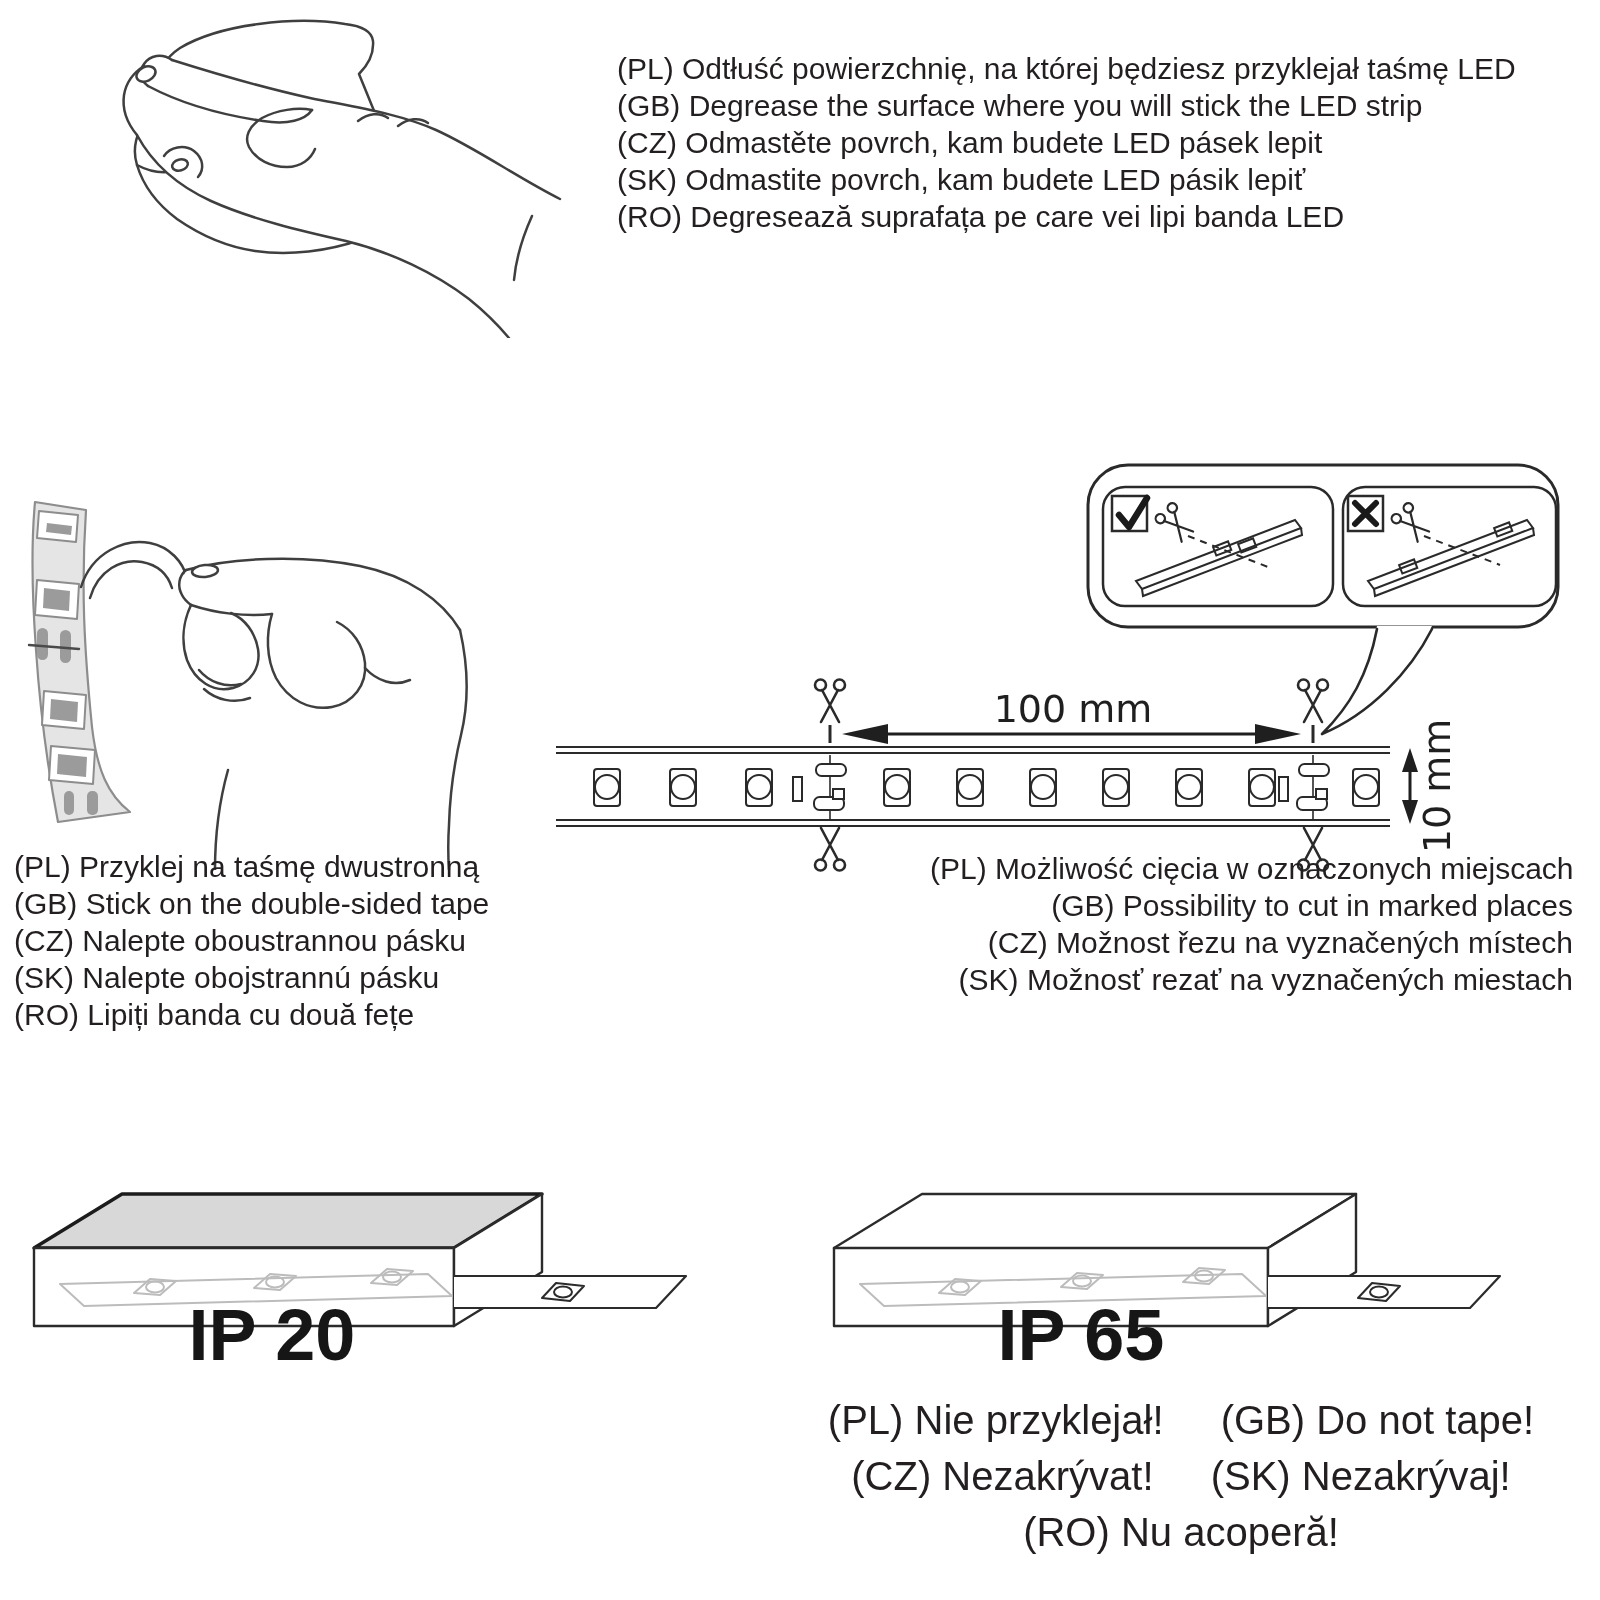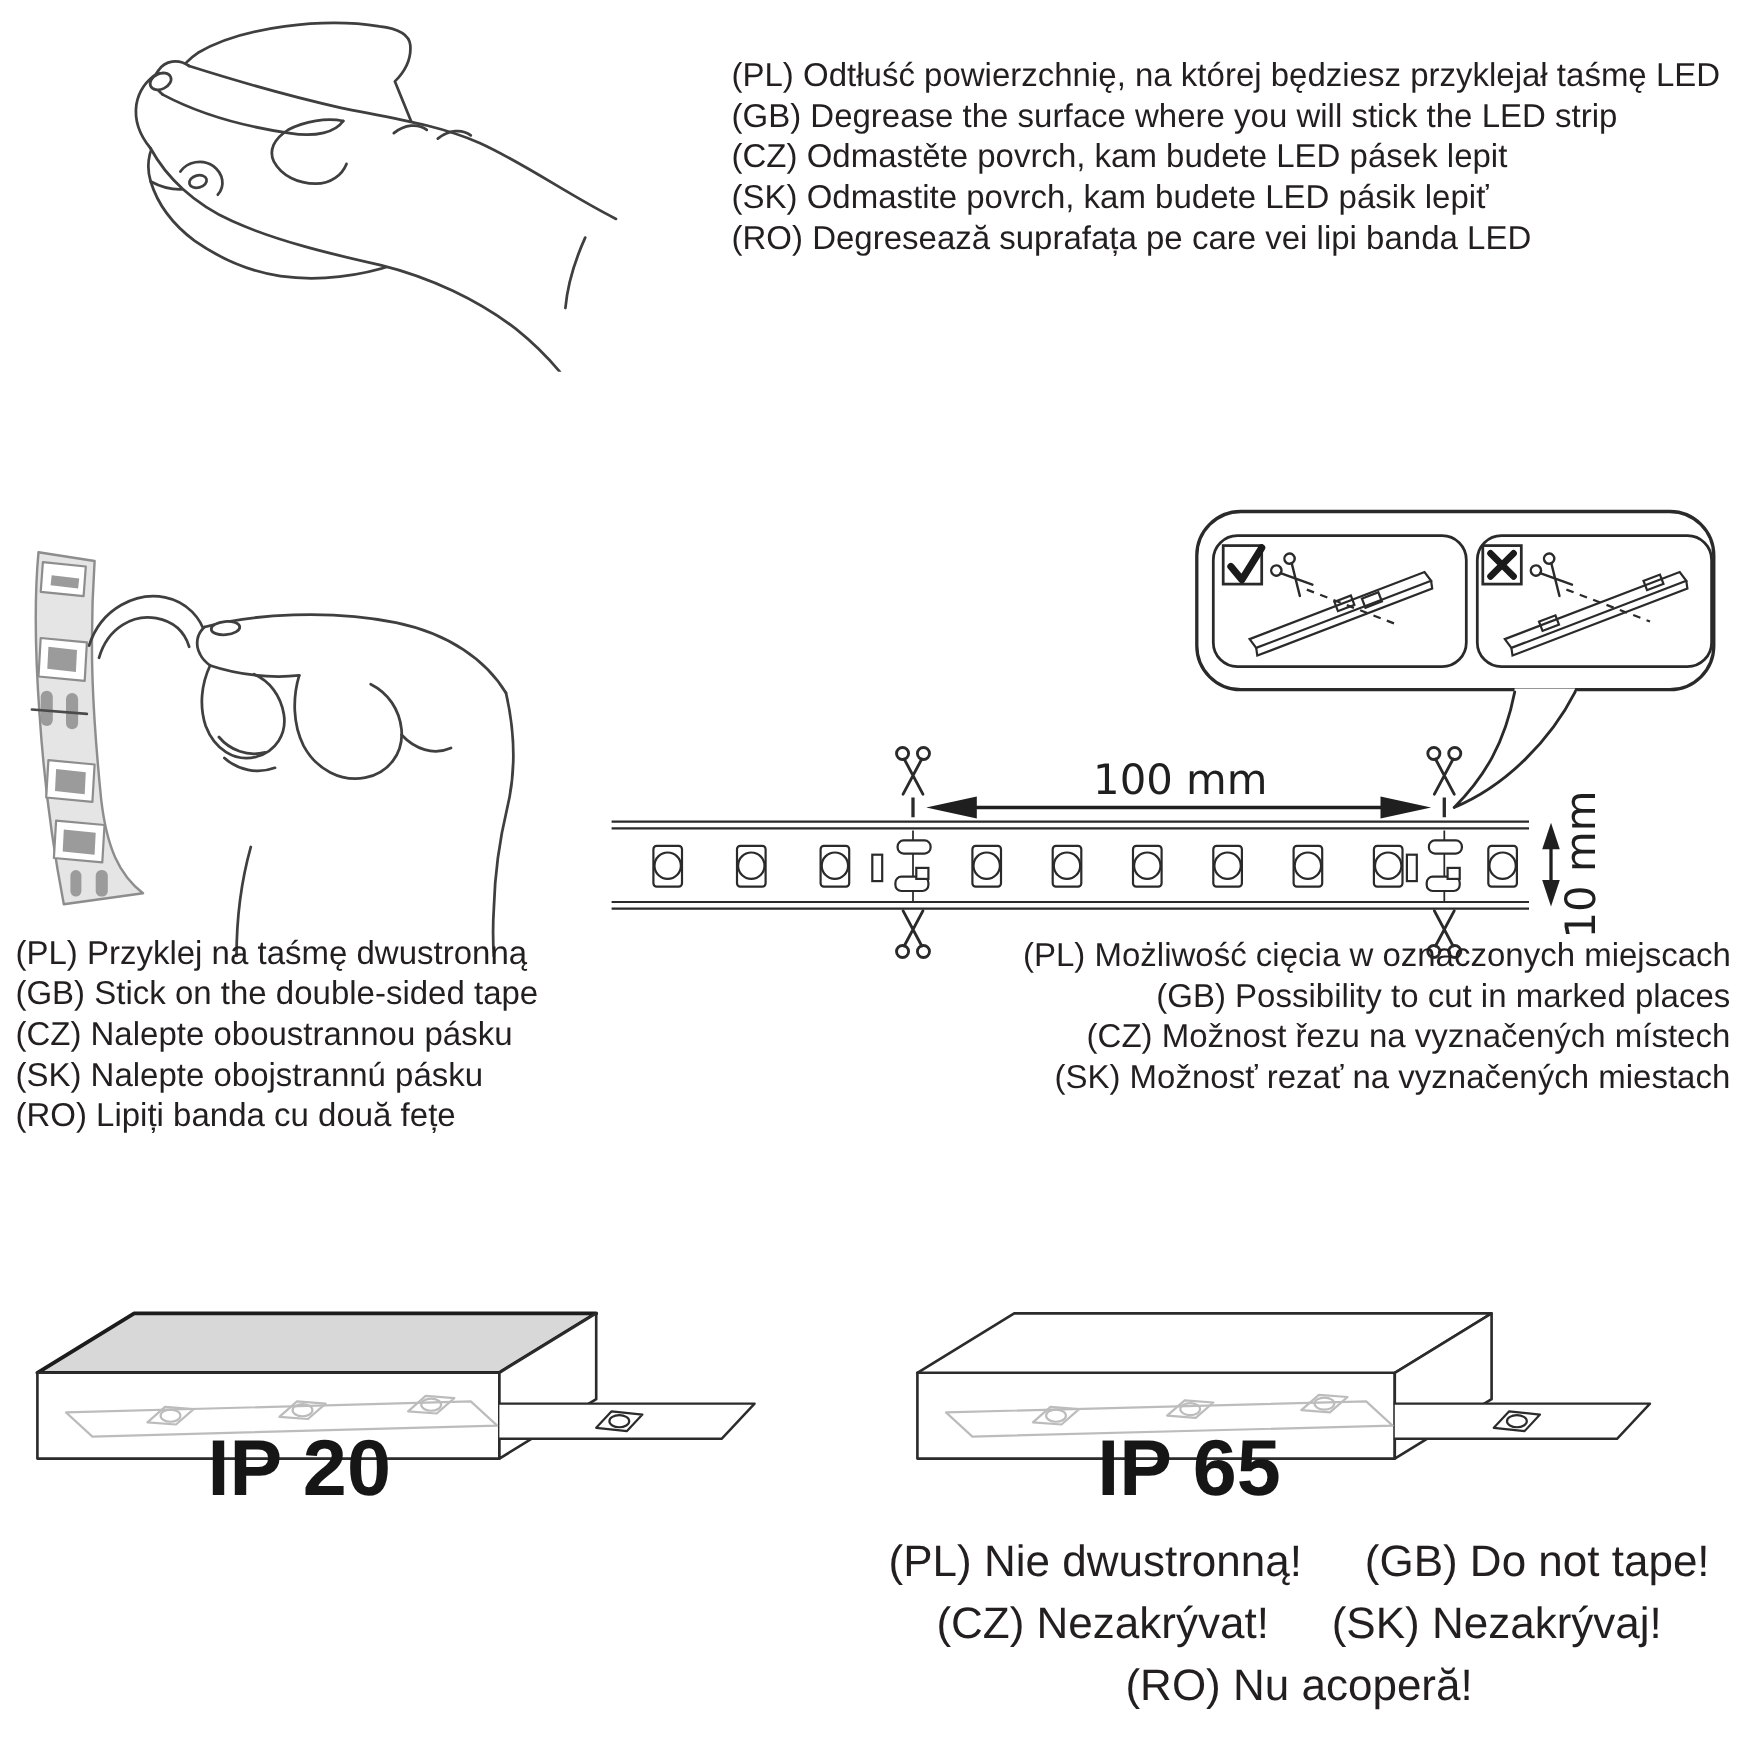--- a/index.html
+++ b/index.html
@@ -56,21 +56,21 @@
                  C331,244 375,265 409,291 C424,303 438,317 449,330" fill="none"></path>
         <path d="M298,113 C308,105 320,104 328,110 M338,118 C348,110 360,109 368,115" fill="none"></path>
         <path d="M472,208 C463,228 456,250 454,272" fill="none"></path>
         <path d="M104,148 C110,139 124,136 134,143 C143,150 145,161 138,169" fill="none"></path>
         <ellipse cx="86" cy="66" rx="10" ry="7" transform="rotate(-25 86 66)" fill="#fff"></ellipse>
         <ellipse cx="120" cy="157" rx="8" ry="5.5" transform="rotate(-15 120 157)" fill="#fff"></ellipse>
       </g>
     </g>
   </svg>
 
-  <div class="txt" style="left:665px;top:50px">
+  <div class="txt" style="left:617px;top:50px">
     <div>(PL) Odtłuść powierzchnię, na której będziesz przyklejał taśmę LED</div>
     <div>(GB) Degrease the surface where you will stick the LED strip</div>
     <div>(CZ) Odmastěte povrch, kam budete LED pásek lepit</div>
     <div>(SK) Odmastite povrch, kam budete LED pásik lepiť</div>
     <div>(RO) Degresează suprafața pe care vei lipi banda LED</div>
   </div>
 
   <svg style="left:0px;top:430px" width="470" height="440" viewBox="0 0 470 440">
     <g stroke-linecap="round" stroke-linejoin="round">
       <g>
@@ -307,21 +307,21 @@
           <polygon points="538,118 552,103 580,106 566,121"></polygon>
             <ellipse cx="559" cy="112" rx="9" ry="5.5"></ellipse>
         </g>
       </g>
     </g>
   </svg>
   <div class="ip-label" style="left:968px;top:1294px;width:226px">IP 65</div>
 
   <div class="cover">
     <div class="row">
-      <span>(PL) Nie dwustronną!</span>
+      <span>(PL) Nie przyklejał!</span>
       <span>(GB) Do not tape!</span>
     </div>
     <div class="row">
       <span>(CZ) Nezakrývat!</span>
       <span>(SK) Nezakrývaj!</span>
     </div>
     <div class="row">
       <span>(RO) Nu acoperă!</span>
       
     </div>

